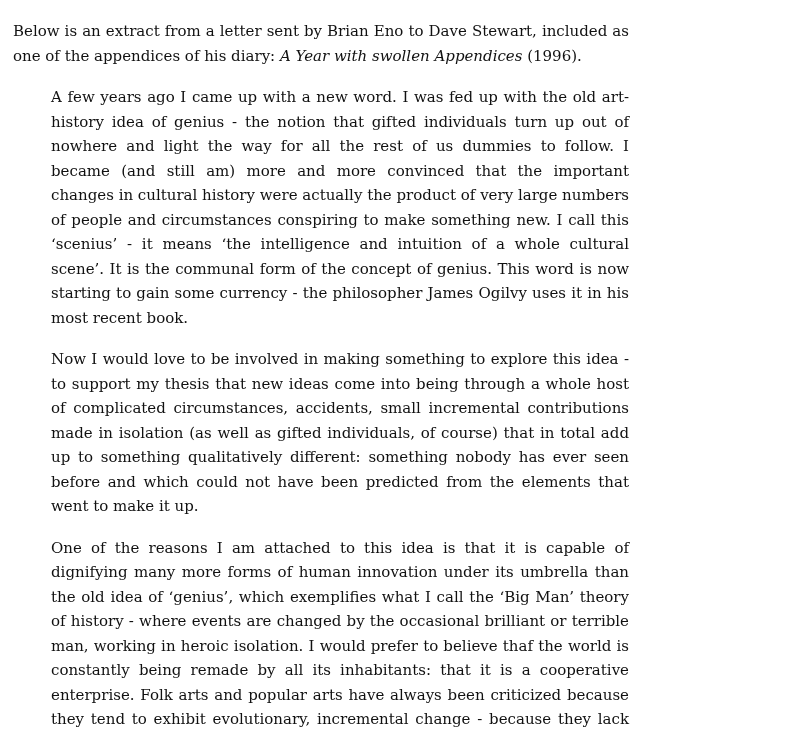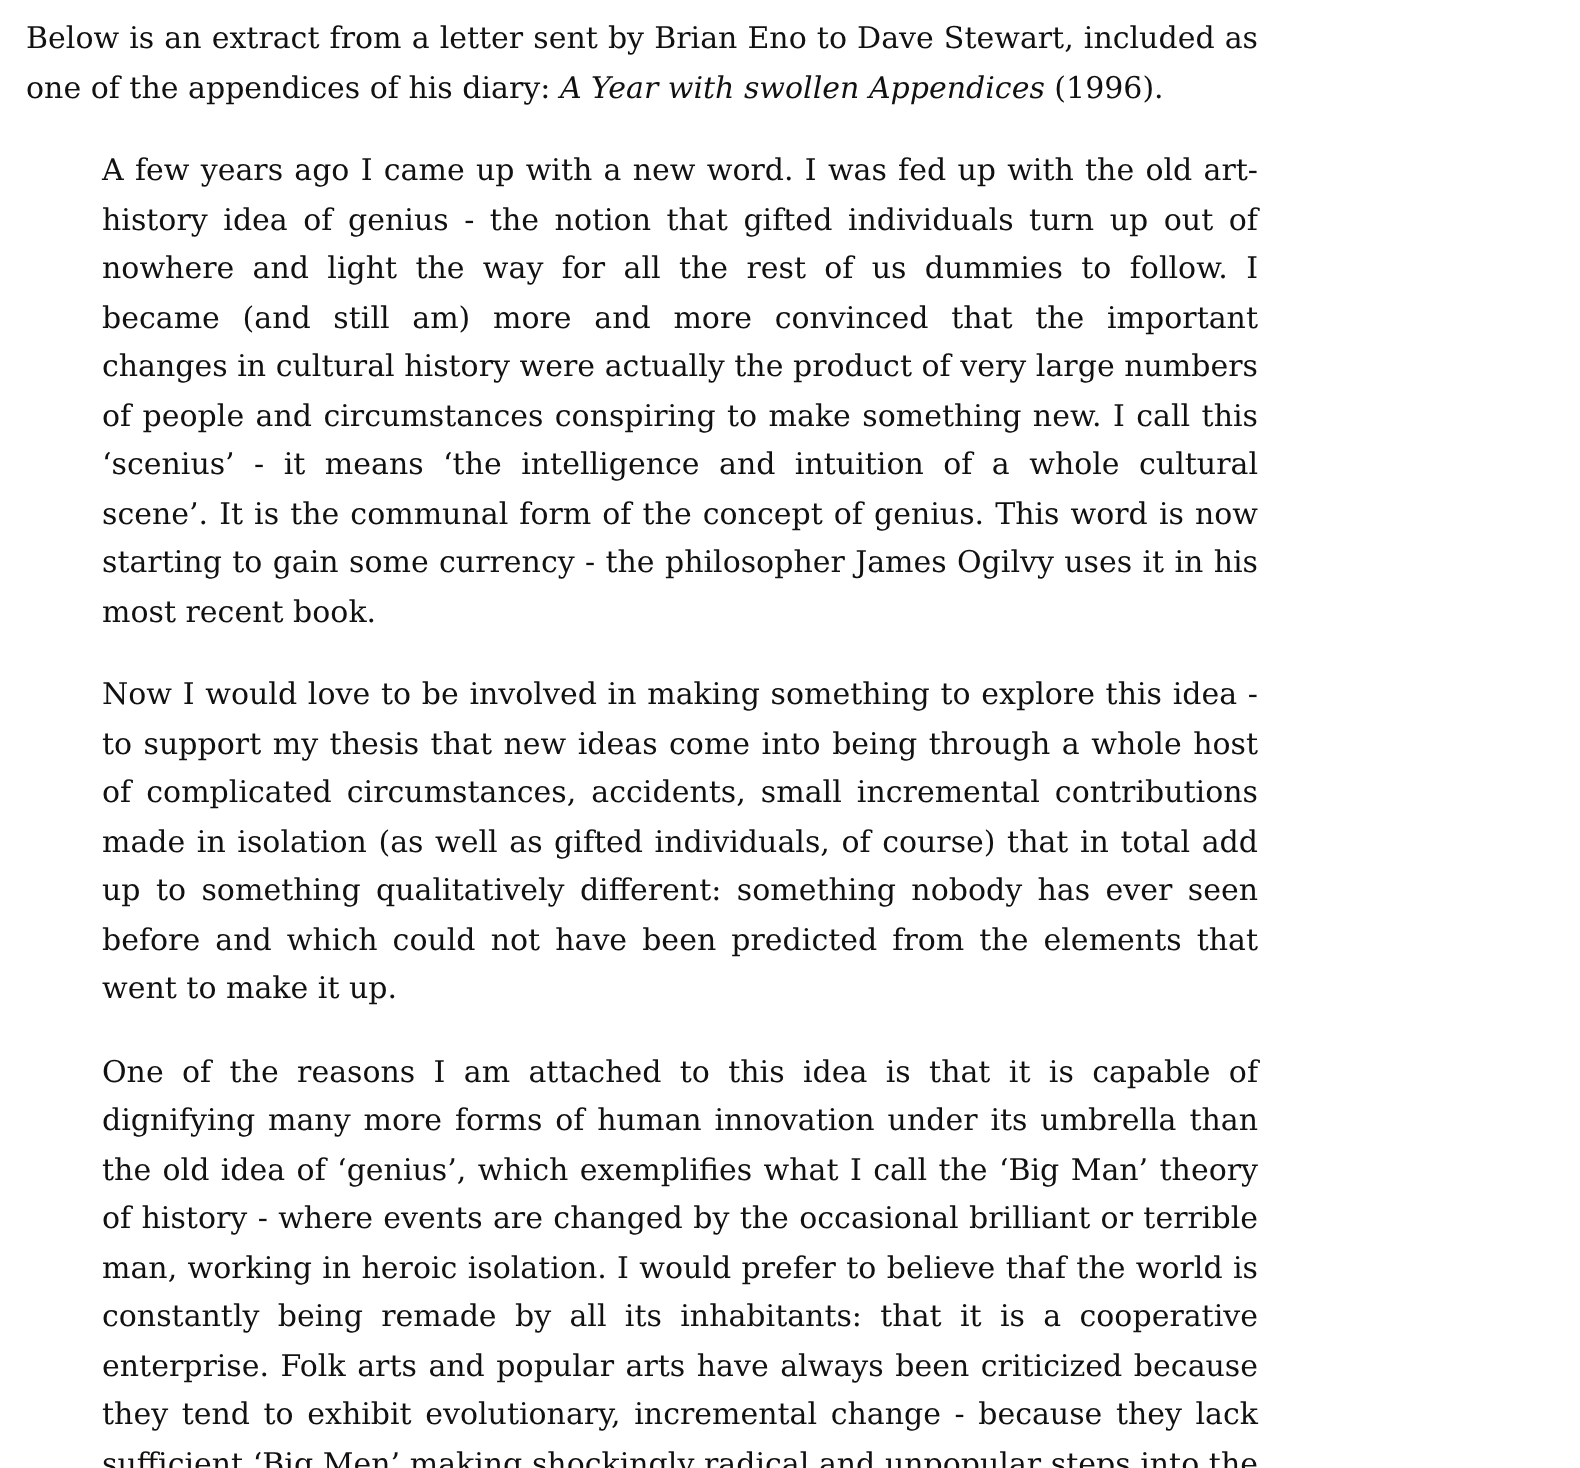--- a/index.html
+++ b/index.html
@@ -4,21 +4,21 @@
 <style>
   html, body {
     margin: 0;
     padding: 0;
     background: #ffffff;
   }
   .page {
     width: 684px;
     height: 734px;
     box-sizing: border-box;
-    padding: 7px 55px 10px 13px;
+    padding: 19px 55px 10px 13px;
     overflow: hidden;
     background: #ffffff;
     font-family: "DejaVu Serif", "Liberation Serif", serif;
     font-size: 15px;
     line-height: 24.5px;
     color: #111111;
   }
   p.intro {
     margin: 0 0 17px 0;
     text-align: justify;

